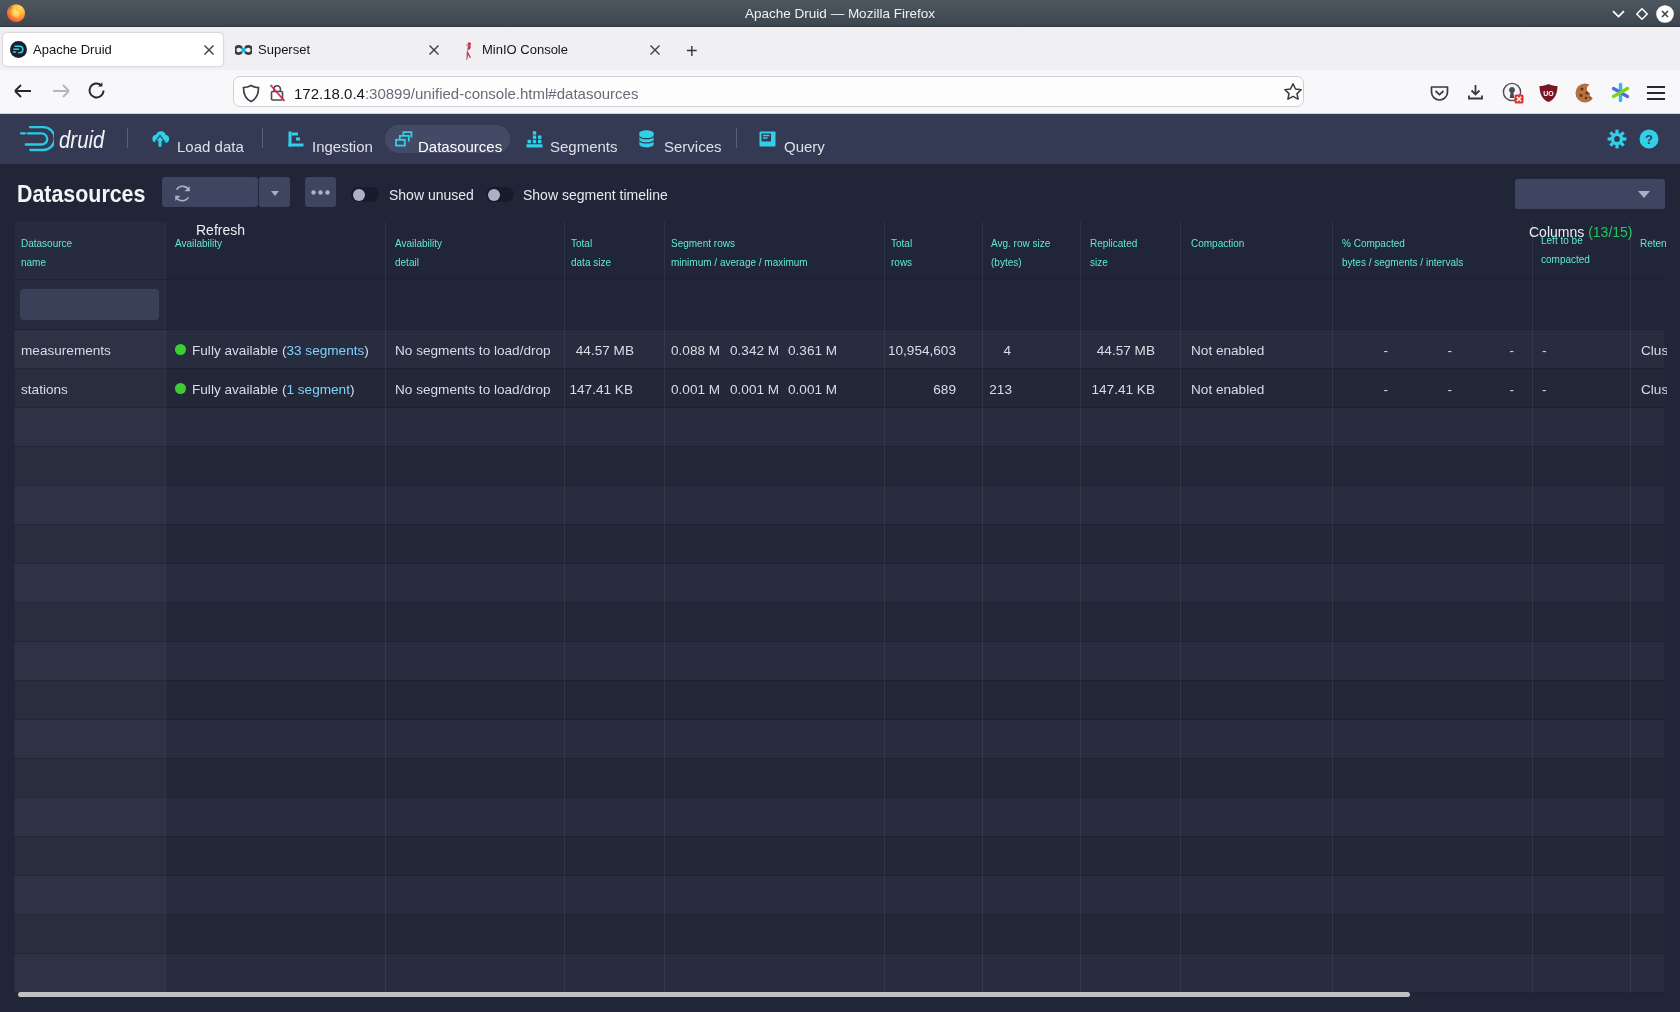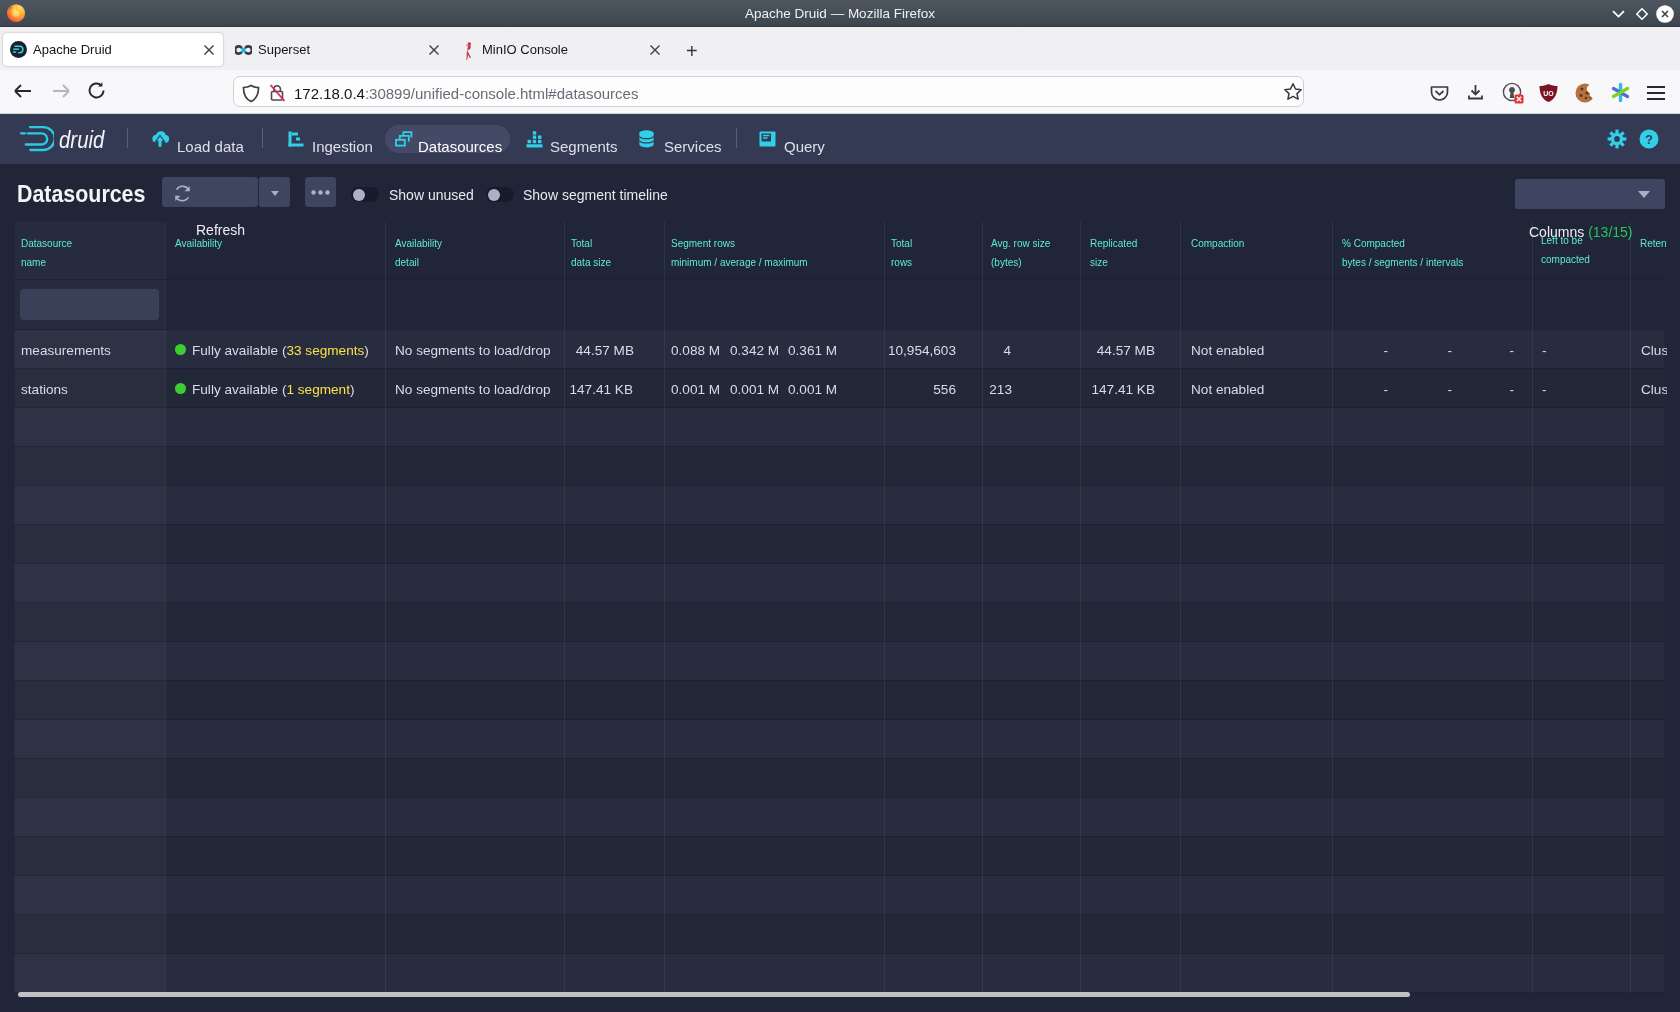--- a/index.html
+++ b/index.html
@@ -38,21 +38,21 @@
 .hcell { color:#5eead4; font-size:10px; line-height:19px; margin-top:-4px; }
 .vline { top:222px; height:771px; width:1px; background:rgba(255,255,255,0.065); }
 #stripes { left:14px; top:330px; width:1650px; height:663px;
   background:repeating-linear-gradient(
      to bottom,
      #272c3f 0px, #272c3f 38px, #1d2131 38px, #1d2131 39px,
      #232838 39px, #232838 77px, #1d2131 77px, #1d2131 78px); }
 .hrline { left:14px; width:1650px; height:1px; background:#1d2131; }
 .cell { color:#d9dce4; font-size:13.6px; top:50%; white-space:nowrap; }
 .row { left:14px; width:1666px; height:39px; }
-.link { color:#fde047; }
+.link { color:#7dd3fc; }
 .dot { width:11px; height:11px; border-radius:50%; background:#3ecc33; }
 #filterinput { left:20px; top:289px; width:139px; height:31px; background:#3a4058; border-radius:4px; }
 #hscroll { left:18px; top:992px; width:1392px; height:5px; background:#c0c1c5; border-radius:2.5px; }
 </style>
 </head>
 <body>
 
 <div class="abs" id="titlebar"></div>
 <div class="abs" id="titletext">Apache Druid — Mozilla Firefox</div>
 <svg class="abs" style="left:6px;top:3px" width="20" height="20" viewBox="0 0 20 20">
@@ -349,21 +349,21 @@
 </div>
 <div class="abs row" style="top:369px">
   <div class="abs cell" style="left:7px;transform:translateY(-50%)">stations</div>
   <div class="abs dot" style="left:161px;top:14px"></div>
   <div class="abs cell" style="left:178px;transform:translateY(-50%)">Fully available (<span class="link">1 segment</span>)</div>
   <div class="abs cell" style="left:381px;transform:translateY(-50%)">No segments to load/drop</div>
   <div class="abs cell" style="right:1047px;transform:translateY(-50%)">147.41 KB</div>
   <div class="abs cell" style="left:657px;transform:translateY(-50%)">0.001 M</div>
   <div class="abs cell" style="left:716px;transform:translateY(-50%)">0.001 M</div>
   <div class="abs cell" style="left:774px;transform:translateY(-50%)">0.001 M</div>
-  <div class="abs cell" style="right:724px;transform:translateY(-50%)">556</div>
+  <div class="abs cell" style="right:724px;transform:translateY(-50%)">689</div>
   <div class="abs cell" style="right:668px;transform:translateY(-50%)">213</div>
   <div class="abs cell" style="right:525px;transform:translateY(-50%)">147.41 KB</div>
   <div class="abs cell" style="left:1177px;transform:translateY(-50%)">Not enabled</div>
   <div class="abs cell" style="right:292px;transform:translateY(-50%)">-</div>
   <div class="abs cell" style="right:228px;transform:translateY(-50%)">-</div>
   <div class="abs cell" style="right:166px;transform:translateY(-50%)">-</div>
   <div class="abs cell" style="left:1528px;transform:translateY(-50%)">-</div>
   <div class="abs cell" style="left:1627px;transform:translateY(-50%);width:26px;overflow:hidden">Cluster default</div>
 </div>
 

